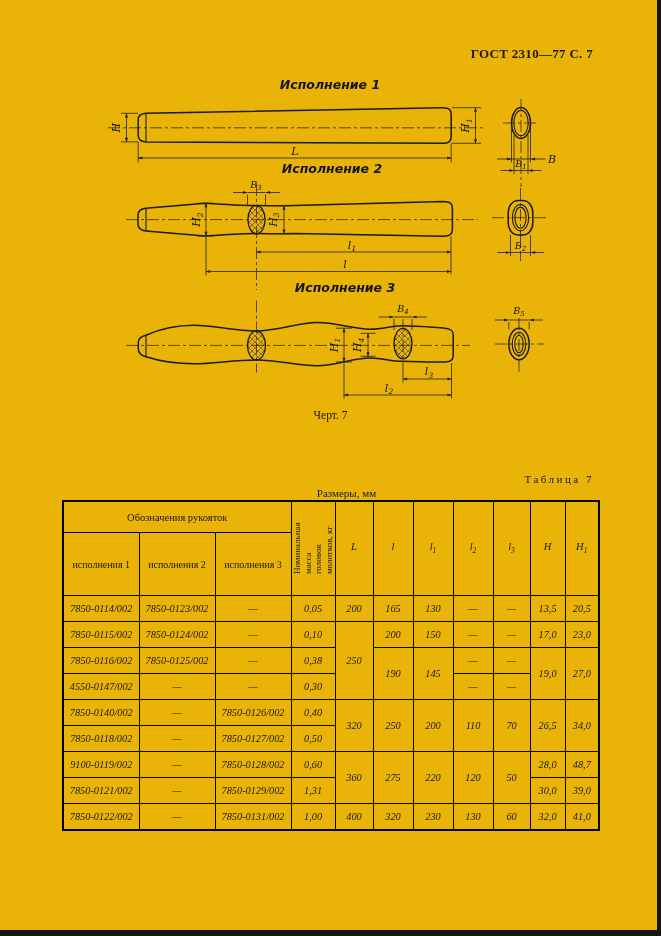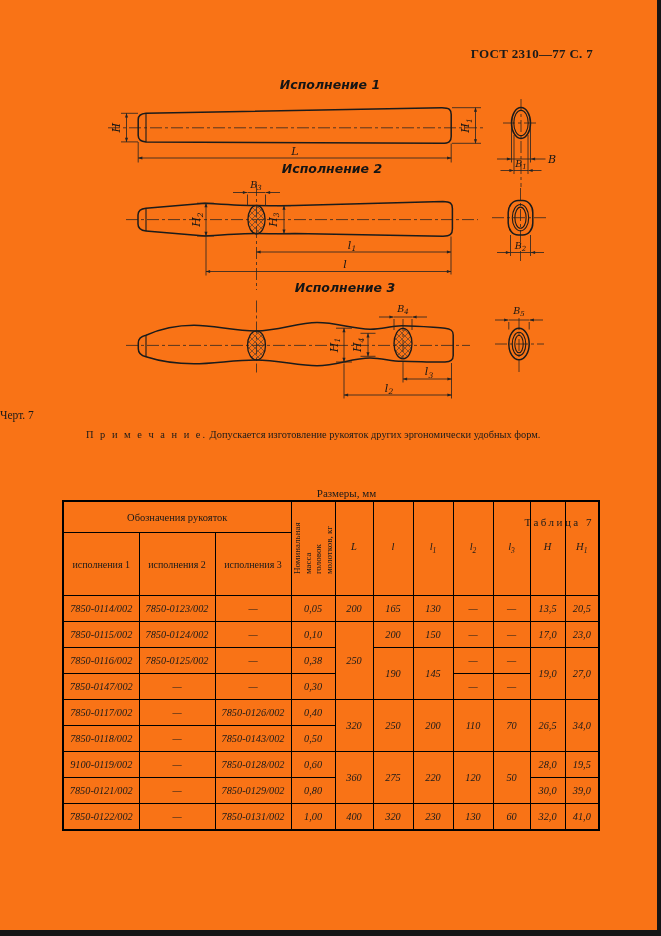--- a/index.html
+++ b/index.html
@@ -1,23 +1,23 @@
 <!DOCTYPE html>
 <html><head>
 <meta charset="utf-8">
 <style>
   html,body{margin:0;padding:0;background:#888;}
-  .page{position:relative;width:661px;height:936px;background:#f97316;margin:0 auto;
+  .page{position:relative;width:661px;height:936px;background:#eab308;margin:0 auto;
         font-family:"Liberation Serif",serif;color:#1a1a1a;overflow:hidden;
         border-right:4px solid #151515;border-bottom:6px solid #151515;box-sizing:border-box;}
   .hdr{position:absolute;top:46px;right:64px;font-weight:bold;font-size:13px;letter-spacing:.3px;}
-  .caption{position:absolute;top:409px;left:0;width:661px;text-align:left;font-size:11.5px;}
+  .caption{position:absolute;top:409px;left:0;width:661px;text-align:center;font-size:11.5px;}
   .note{position:absolute;top:429px;left:86px;font-size:10.4px;white-space:nowrap;}
   .note .sp{letter-spacing:2px;}
-  .tbl-caption{position:absolute;top:473px;right:63px;font-size:11px;letter-spacing:2.5px;margin-top:43px;}
+  .tbl-caption{position:absolute;top:473px;right:63px;font-size:11px;letter-spacing:2.5px;}
   .tbl-units{position:absolute;top:487px;left:16px;width:661px;text-align:center;font-size:11px;}
   table.gost{position:absolute;top:500px;left:62px;width:536px;border-collapse:collapse;
              table-layout:fixed;border:2px solid #000;}
   table.gost td{border:1px solid #000;text-align:center;vertical-align:middle;
                 font-size:10.3px;padding:0;overflow:hidden;}
   td.bR2{border-right-width:2px;}
   td.bB2{border-bottom-width:2px;}
   tr.ghr td{height:30px;font-size:10.5px;}
   tr.shr td{height:62px;font-size:10px;}
   tr.dr{height:26px;font-style:italic;}
@@ -157,21 +157,20 @@
       <line class="thin" x1="495" y1="245" x2="508.3" y2="245" marker-end="url(#arr)"></line>
       <line class="thin" x1="543" y1="245" x2="529.7" y2="245" marker-end="url(#arr)"></line>
       <ellipse class="ol" cx="519" cy="269" rx="10.2" ry="15.8"></ellipse>
       <ellipse class="ol2" cx="519" cy="269" rx="6.8" ry="11.8"></ellipse>
       <ellipse class="ol2" cx="519" cy="269" rx="4.2" ry="8.8"></ellipse>
     </g>
   </svg>
 
   <div class="caption">Черт. 7</div>
 
-  <div class="note"><span class="sp">П р и м е ч а н и е.</span><span> Допускается изготовление рукояток других эргономически удобных форм.</span></div>
 
   <div class="tbl-caption">Таблица 7</div>
   <div class="tbl-units">Размеры, мм</div>
 
   <table class="gost">
     <colgroup>
       <col style="width:76px">
         <col style="width:76px">
         <col style="width:76px">
       <col style="width:44px">
@@ -237,64 +236,64 @@
         <td class="bR2">—</td>
         <td class="bR2">0,38</td>
         <td rowspan="2">190</td>
         <td rowspan="2" class="bR2">145</td>
         <td>—</td>
         <td>—</td>
         <td rowspan="2">19,0</td>
         <td rowspan="2">27,0</td>
       </tr>
       <tr class="dr">
-        <td class="bR2">7850-0147/002</td>
+        <td class="bR2">4550-0147/002</td>
         <td>—</td>
         <td class="bR2">—</td>
         <td class="bR2">0,30</td>
         <td>—</td>
         <td>—</td>
       </tr>
       <tr class="dr">
-        <td class="bR2">7850-0117/002</td>
+        <td class="bR2">7850-0140/002</td>
         <td>—</td>
         <td class="bR2">7850-0126/002</td>
         <td class="bR2">0,40</td>
         <td rowspan="2">320</td>
         <td rowspan="2">250</td>
         <td rowspan="2" class="bR2">200</td>
         <td rowspan="2">110</td>
         <td rowspan="2">70</td>
         <td rowspan="2">26,5</td>
         <td rowspan="2">34,0</td>
       </tr>
       <tr class="dr">
         <td class="bR2">7850-0118/002</td>
         <td>—</td>
-        <td class="bR2">7850-0143/002</td>
+        <td class="bR2">7850-0127/002</td>
         <td class="bR2">0,50</td>
       </tr>
       <tr class="dr">
         <td class="bR2">9100-0119/002</td>
         <td>—</td>
         <td class="bR2">7850-0128/002</td>
         <td class="bR2">0,60</td>
         <td rowspan="2">360</td>
         <td rowspan="2">275</td>
         <td rowspan="2" class="bR2">220</td>
         <td rowspan="2">120</td>
         <td rowspan="2">50</td>
         <td>28,0</td>
-        <td>19,5</td>
+        <td>48,7</td>
       </tr>
       <tr class="dr">
         <td class="bR2">7850-0121/002</td>
         <td>—</td>
         <td class="bR2">7850-0129/002</td>
-        <td class="bR2">0,80</td>
+        <td class="bR2">1,31</td>
         <td>30,0</td>
         <td>39,0</td>
       </tr>
       <tr class="dr">
         <td class="bR2">7850-0122/002</td>
         <td>—</td>
         <td class="bR2">7850-0131/002</td>
         <td class="bR2">1,00</td>
         <td>400</td>
         <td>320</td>

